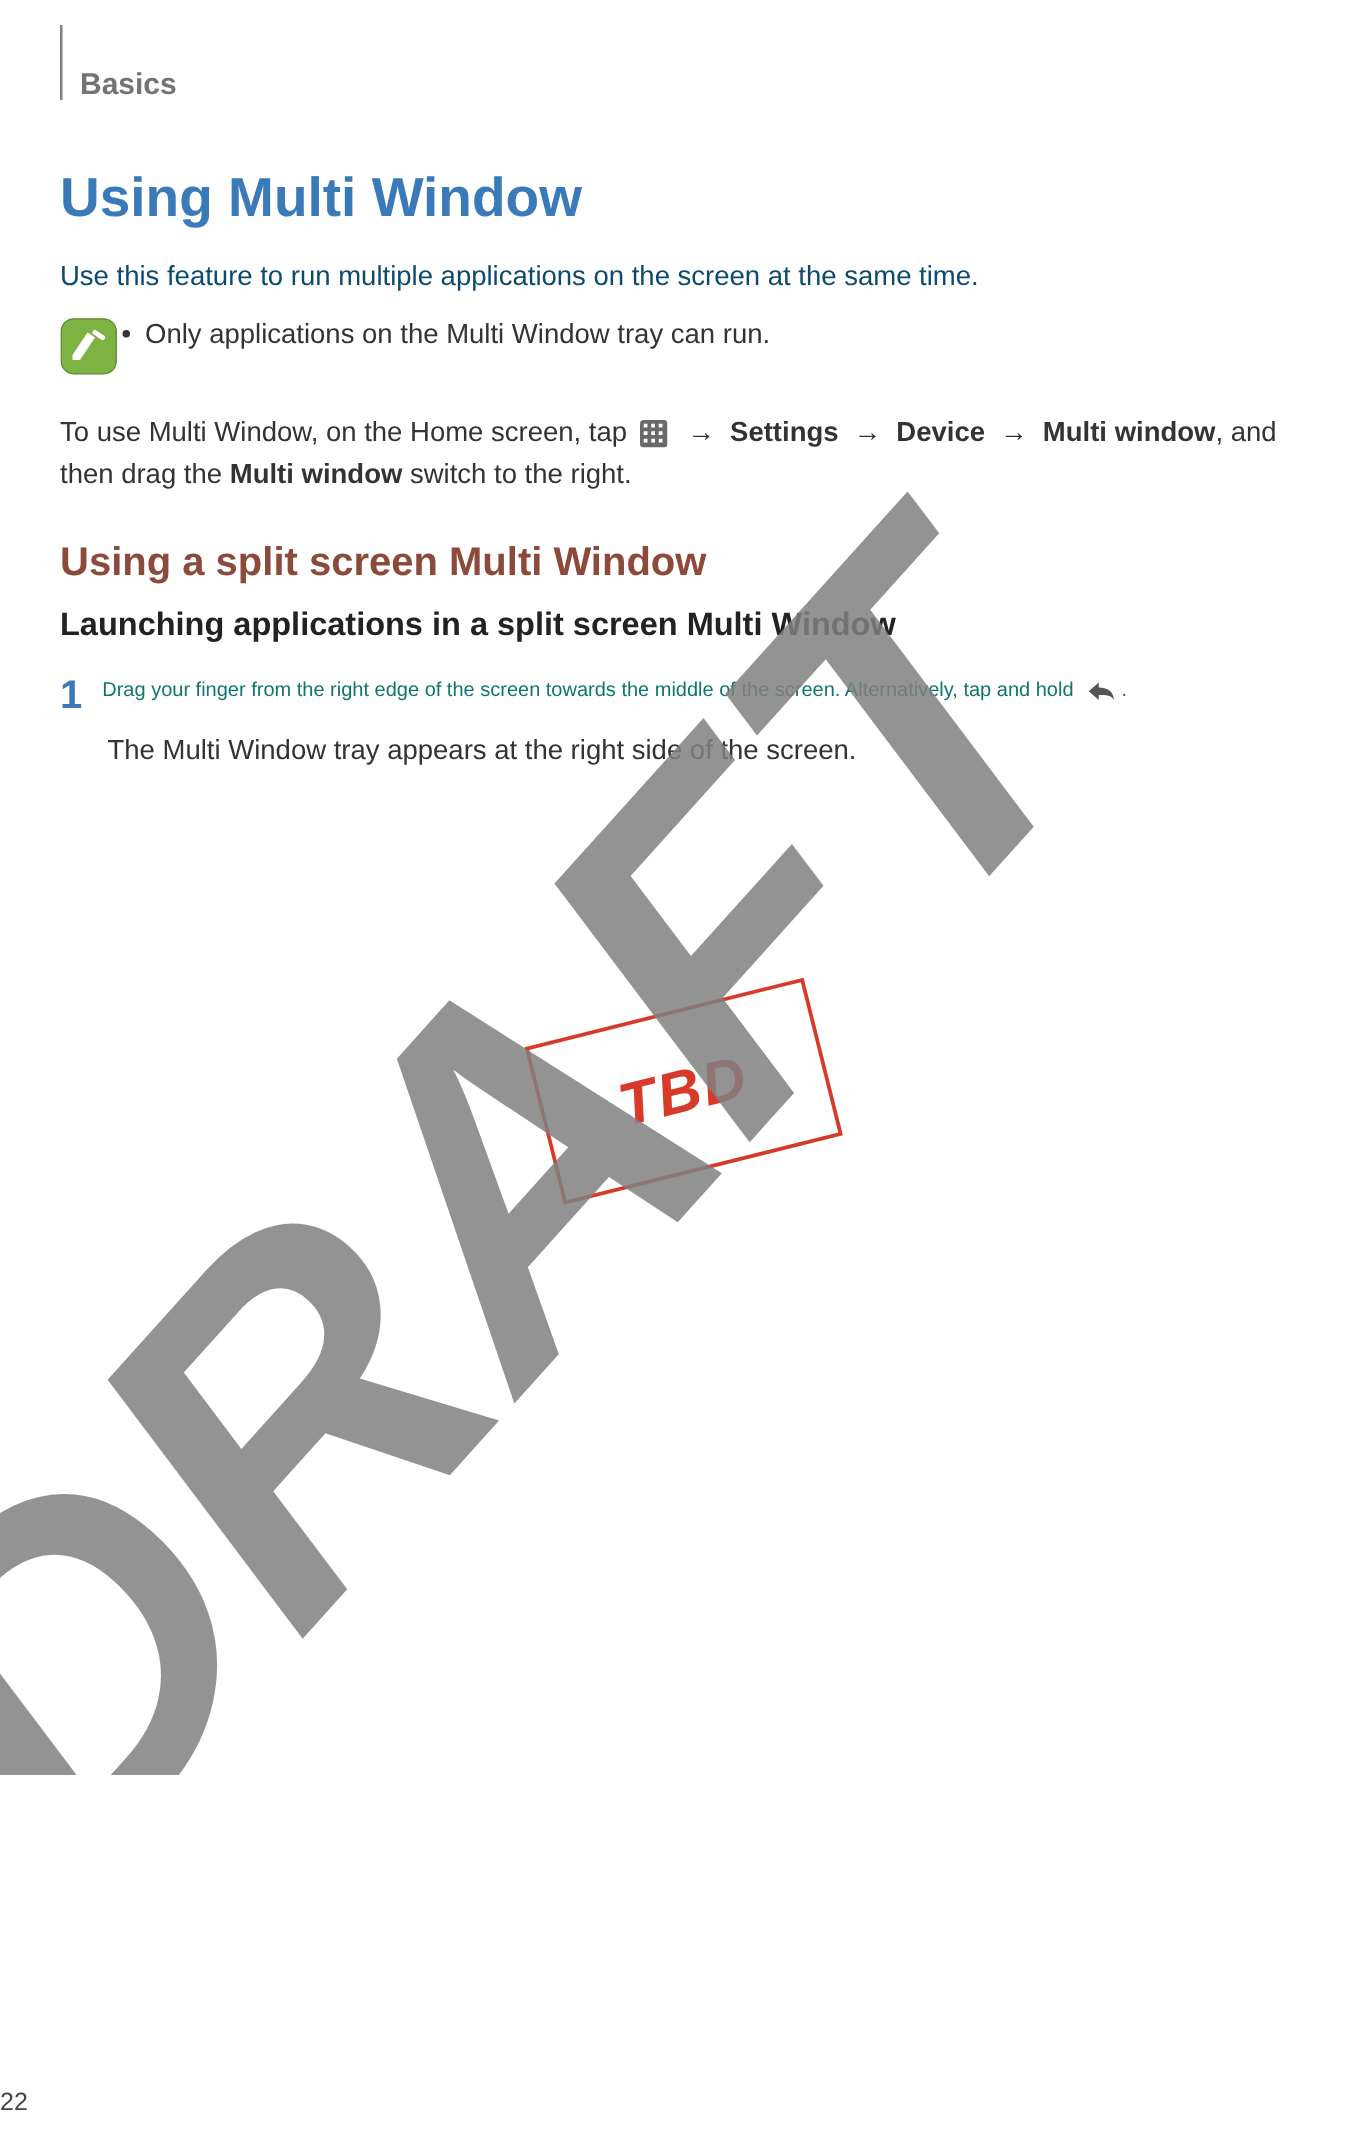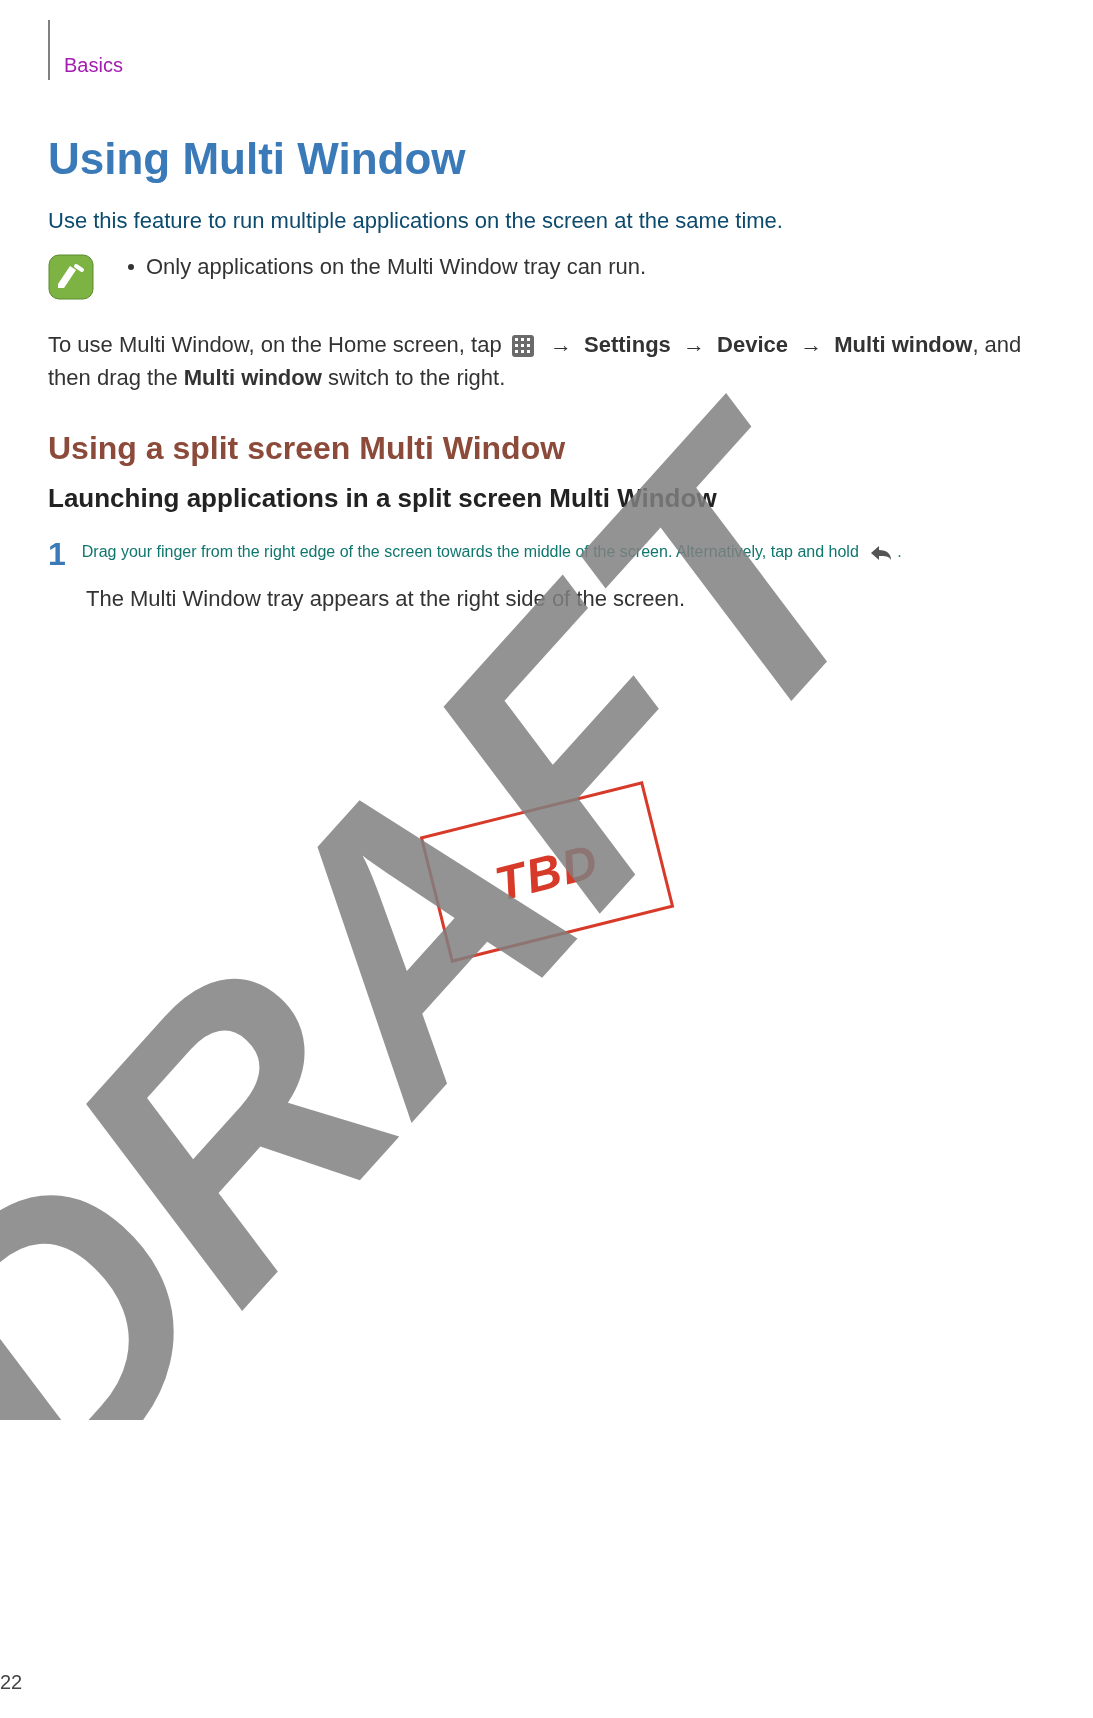--- a/index.html
+++ b/index.html
@@ -1,23 +1,23 @@
 <!DOCTYPE html>
 <html><head>
 <meta charset="utf-8">
 <style>
   * { margin: 0; padding: 0; box-sizing: border-box; }
   html, body { width: 1093px; height: 1718px; background: #fff; font-family: Arial, Helvetica, sans-serif; color: #333; }
   .page { position: relative; width: 1093px; height: 1718px; padding: 48px 48px 40px 48px; overflow: hidden; }
   .header-rule { position: absolute; left: 48px; top: 20px; width: 2px; height: 60px; background: #808080; }
-  .header-label { position: absolute; left: 64px; top: 54px; font-size: 20px; color: #a21caf; }
+  .header-label { position: absolute; left: 64px; top: 54px; font-size: 24px; color: #737373; font-weight: bold; }
   .content { position: relative; margin-top: 86px; }
   h1.title { color: #3b7ab8; font-size: 44px; font-weight: 700; margin-bottom: 24px; }
   .intro { font-size: 22px; color: #0c4a6e; margin-bottom: 20px; }
-  .note-row { display: flex; align-items: flex-start; gap: 34px; margin-bottom: 24px; }
+  .note-row { display: flex; align-items: flex-start; gap: 4px; margin-bottom: 24px; }
   .note-icon { flex: 0 0 46px; }
   .note-icon svg { width: 46px; height: 46px; }
   .note-list { flex: 1; }
   .note-item { display: flex; align-items: flex-start; gap: 12px; font-size: 22px; color: #333; margin-bottom: 8px; }
   .note-item .dot { width: 6px; height: 6px; background: #333; border-radius: 50%; margin-top: 10px; flex: 0 0 6px; }
   .instruction { font-size: 22px; color: #333; line-height: 1.5; margin-bottom: 36px; }
   .instruction .apps-icon { display: inline-flex; vertical-align: middle; margin: 0 4px; }
   .instruction .apps-icon svg { width: 22px; height: 22px; }
   .arrow { margin: 0 6px; }
   h2.section { color: #8b4a3a; font-size: 32px; font-weight: 700; margin-bottom: 16px; }

